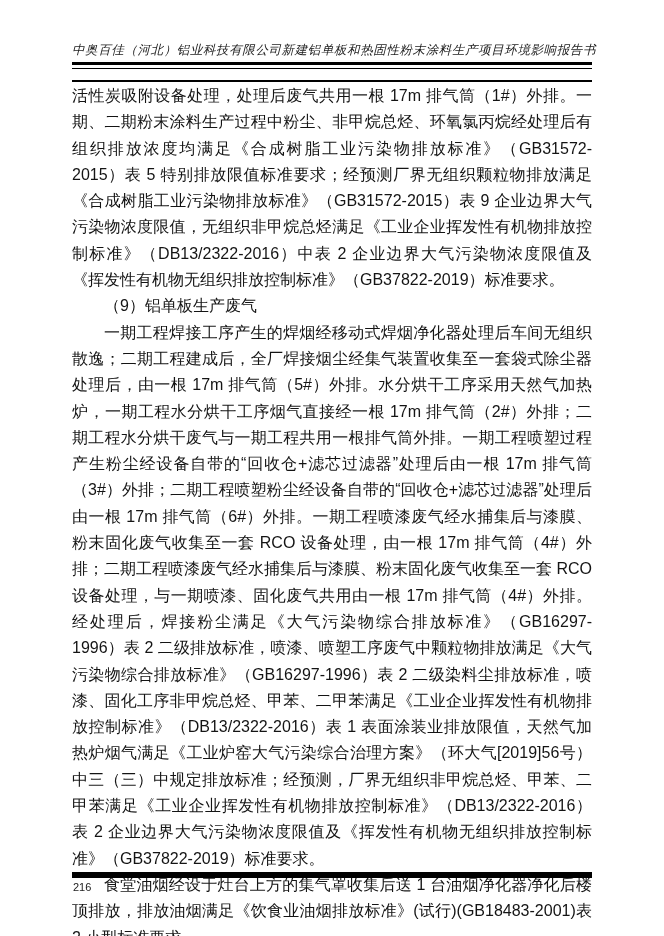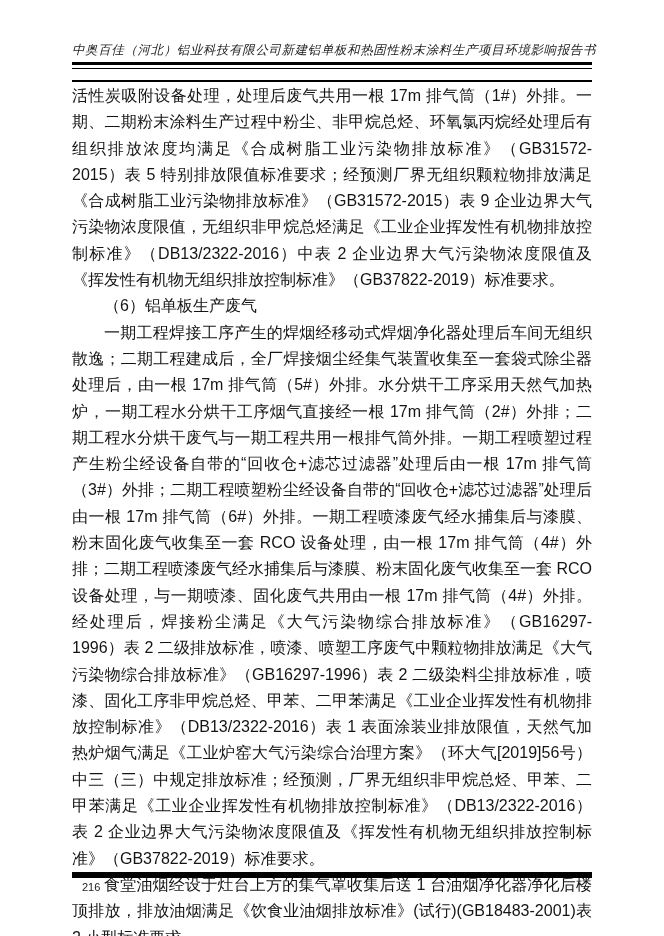--- a/index.html
+++ b/index.html
@@ -77,40 +77,40 @@
     position: absolute;
     top: 872px;
     left: 72px;
     width: 520px;
     height: 6px;
     background: #000000;
   }
   .page-number {
     position: absolute;
     top: 881px;
-    left: 82px;
+    left: 73px;
     font-size: 11px;
     color: #222222;
   }
 </style>
 </head>
 <body>
 
 <div class="page">
 
   <div class="header-title">中奥百佳（河北）铝业科技有限公司新建铝单板和热固性粉末涂料生产项目环境影响报告书</div>
 
   <div class="rule-thick"></div>
   <div class="rule-thin"></div>
 
   <div class="content-top-rule"></div>
 
   <div class="content">
     <p class="noindent">活性炭吸附设备处理，处理后废气共用一根 17m 排气筒（1#）外排。一期、二期粉末涂料生产过程中粉尘、非甲烷总烃、环氧氯丙烷经处理后有组织排放浓度均满足《合成树脂工业污染物排放标准》（GB31572-2015）表 5 特别排放限值标准要求；经预测厂界无组织颗粒物排放满足《合成树脂工业污染物排放标准》（GB31572-2015）表 9 企业边界大气污染物浓度限值，无组织非甲烷总烃满足《工业企业挥发性有机物排放控制标准》（DB13/2322-2016）中表 2 企业边界大气污染物浓度限值及《挥发性有机物无组织排放控制标准》（GB37822-2019）标准要求。</p>
-    <p class="indent">（6）铝单板生产废气</p>
+    <p class="indent">（9）铝单板生产废气</p>
     <p class="indent">一期工程焊接工序产生的焊烟经移动式焊烟净化器处理后车间无组织散逸；二期工程建成后，全厂焊接烟尘经集气装置收集至一套袋式除尘器处理后，由一根 17m 排气筒（5#）外排。水分烘干工序采用天然气加热炉，一期工程水分烘干工序烟气直接经一根 17m 排气筒（2#）外排；二期工程水分烘干废气与一期工程共用一根排气筒外排。一期工程喷塑过程产生粉尘经设备自带的“回收仓+滤芯过滤器”处理后由一根 17m 排气筒（3#）外排；二期工程喷塑粉尘经设备自带的“回收仓+滤芯过滤器”处理后由一根 17m 排气筒（6#）外排。一期工程喷漆废气经水捕集后与漆膜、粉末固化废气收集至一套 RCO 设备处理，由一根 17m 排气筒（4#）外排；二期工程喷漆废气经水捕集后与漆膜、粉末固化废气收集至一套 RCO 设备处理，与一期喷漆、固化废气共用由一根 17m 排气筒（4#）外排。经处理后，焊接粉尘满足《大气污染物综合排放标准》（GB16297-1996）表 2 二级排放标准，喷漆、喷塑工序废气中颗粒物排放满足《大气污染物综合排放标准》（GB16297-1996）表 2 二级染料尘排放标准，喷漆、固化工序非甲烷总烃、甲苯、二甲苯满足《工业企业挥发性有机物排放控制标准》（DB13/2322-2016）表 1 表面涂装业排放限值，天然气加热炉烟气满足《工业炉窑大气污染综合治理方案》（环大气[2019]56号）中三（三）中规定排放标准；经预测，厂界无组织非甲烷总烃、甲苯、二甲苯满足《工业企业挥发性有机物排放控制标准》（DB13/2322-2016）表 2 企业边界大气污染物浓度限值及《挥发性有机物无组织排放控制标准》（GB37822-2019）标准要求。</p>
     <p class="indent">食堂油烟经设于灶台上方的集气罩收集后送 1 台油烟净化器净化后楼顶排放，排放油烟满足《饮食业油烟排放标准》(试行)(GB18483-2001)表 2 小型标准要求。</p>
 
   </div>
 
   <div class="footer-rule"></div>
   <div class="page-number">216</div>
 
 </div>
 

